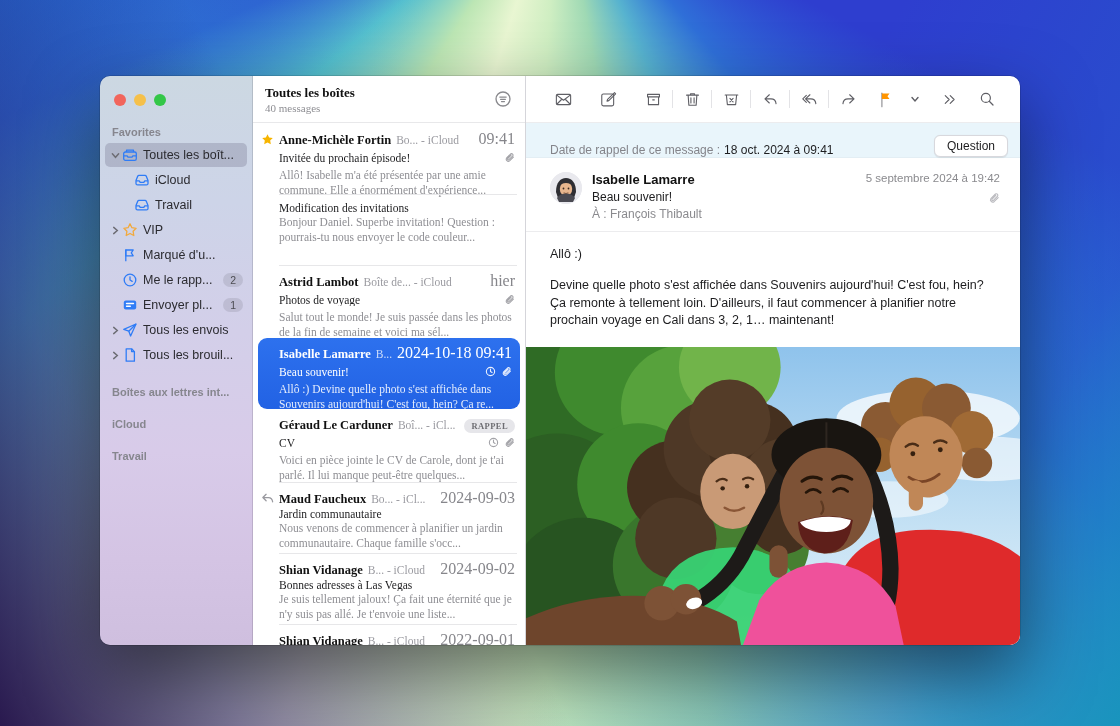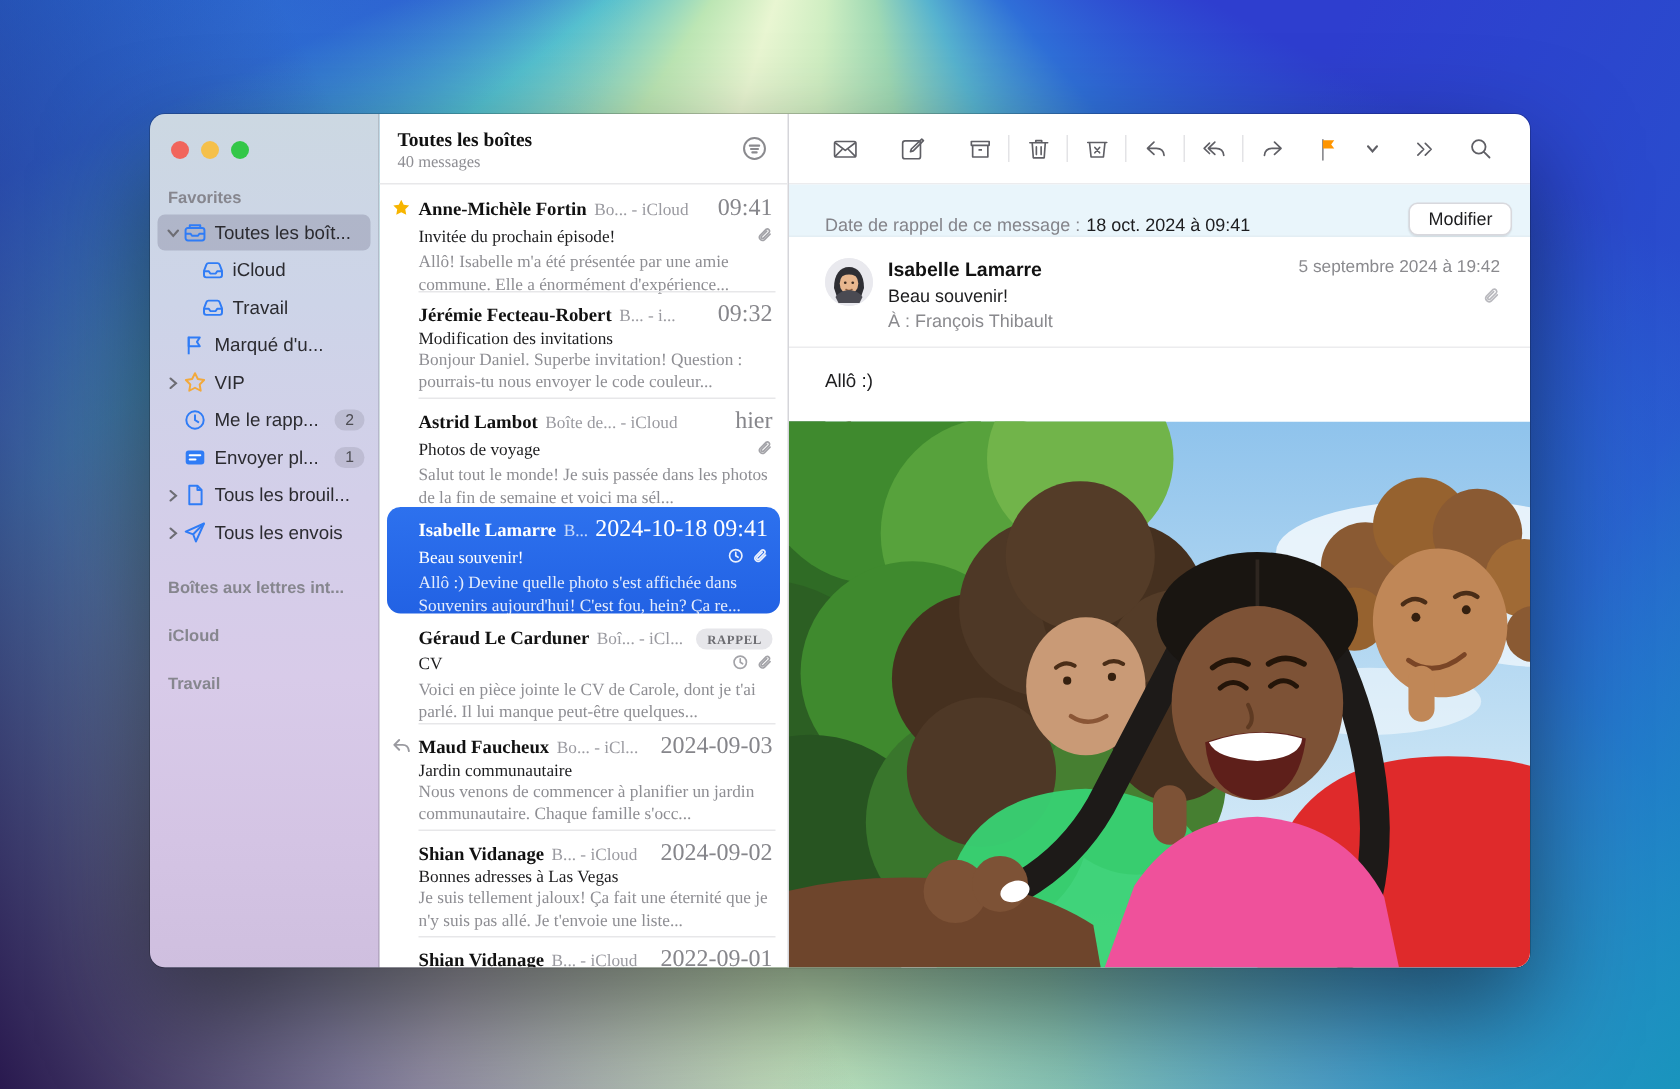--- a/index.html
+++ b/index.html
@@ -133,92 +133,92 @@
           <span class="chev"></span>
           <span class="sic">
             <svg width="16" height="16" viewBox="0 0 16 16" fill="none" stroke="#2f7cf6" stroke-width="1.3" stroke-linejoin="round">
               <path d="M2 8.6 3.6 4.4q.4-1 1.4-1h6q1 0 1.4 1L14 8.6v2.8q0 1.5-1.5 1.5h-9Q2 12.9 2 11.4Z"></path>
               <path d="M2 8.8h3.2l1 1.6h3.6l1-1.6H14"></path>
             </svg>
           </span>
           <span class="lbl">Travail</span>
         </div>
         <div class="side-item">
+          <span class="chev">
+            <svg width="9" height="9" viewBox="0 0 10 10" fill="none" stroke="currentColor" stroke-width="1.6" stroke-linecap="round">
+              <path d="M3 1.5l4 3.5-4 3.5"></path>
+            </svg>
+          </span>
+          <span class="sic">
+            <svg width="16" height="16" viewBox="0 0 16 16" fill="none" stroke="#f2a93c" stroke-width="1.3" stroke-linejoin="round">
+              <path d="M8 1.8l1.9 3.9 4.2.6-3 3 .7 4.2L8 11.5l-3.8 2 .7-4.2-3-3 4.2-.6Z"></path>
+            </svg>
+          </span>
+          <span class="lbl">VIP</span>
+        </div>
+        <div class="side-item">
           <span class="chev"></span>
           <span class="sic">
             <svg width="16" height="16" viewBox="0 0 16 16" fill="none" stroke="#2f7cf6" stroke-width="1.3" stroke-linejoin="round">
               <path d="M3.8 14.2V2.5"></path>
               <path d="M3.8 3h7.4L9.3 5.9l1.9 2.9H3.8Z"></path>
             </svg>
           </span>
           <span class="lbl">Marqué d'u...</span>
+        </div>
+        <div class="side-item">
+          <span class="chev"></span>
+          <span class="sic">
+            <svg width="16" height="16" viewBox="0 0 16 16" fill="none" stroke="#2f7cf6" stroke-width="1.3" stroke-linecap="round">
+              <circle cx="8" cy="8" r="5.8"></circle>
+              <path d="M8 4.8V8l2.2 1.4"></path>
+            </svg>
+          </span>
+          <span class="lbl">Me le rapp...</span>
+          <span class="side-badge">2</span>
+        </div>
+        <div class="side-item">
+          <span class="chev"></span>
+          <span class="sic">
+            <svg width="16" height="16" viewBox="0 0 16 16">
+              <rect x="1.8" y="3.4" width="12.4" height="9.2" rx="2" fill="#2f7cf6"></rect>
+              <rect x="3.8" y="5.8" width="8.4" height="1.4" rx=".7" fill="#fff"></rect>
+              <rect x="3.8" y="8.6" width="5.2" height="1.4" rx=".7" fill="#fff"></rect>
+            </svg>
+          </span>
+          <span class="lbl">Envoyer pl...</span>
+          <span class="side-badge">1</span>
         </div>
         <div class="side-item">
           <span class="chev">
             <svg width="9" height="9" viewBox="0 0 10 10" fill="none" stroke="currentColor" stroke-width="1.6" stroke-linecap="round">
               <path d="M3 1.5l4 3.5-4 3.5"></path>
             </svg>
           </span>
           <span class="sic">
-            <svg width="16" height="16" viewBox="0 0 16 16" fill="none" stroke="#f2a93c" stroke-width="1.3" stroke-linejoin="round">
-              <path d="M8 1.8l1.9 3.9 4.2.6-3 3 .7 4.2L8 11.5l-3.8 2 .7-4.2-3-3 4.2-.6Z"></path>
-            </svg>
-          </span>
-          <span class="lbl">VIP</span>
-        </div>
-        <div class="side-item">
-          <span class="chev"></span>
-          <span class="sic">
-            <svg width="16" height="16" viewBox="0 0 16 16" fill="none" stroke="#2f7cf6" stroke-width="1.3" stroke-linecap="round">
-              <circle cx="8" cy="8" r="5.8"></circle>
-              <path d="M8 4.8V8l2.2 1.4"></path>
-            </svg>
-          </span>
-          <span class="lbl">Me le rapp...</span>
-          <span class="side-badge">2</span>
-        </div>
-        <div class="side-item">
-          <span class="chev"></span>
-          <span class="sic">
-            <svg width="16" height="16" viewBox="0 0 16 16">
-              <rect x="1.8" y="3.4" width="12.4" height="9.2" rx="2" fill="#2f7cf6"></rect>
-              <rect x="3.8" y="5.8" width="8.4" height="1.4" rx=".7" fill="#fff"></rect>
-              <rect x="3.8" y="8.6" width="5.2" height="1.4" rx=".7" fill="#fff"></rect>
-            </svg>
-          </span>
-          <span class="lbl">Envoyer pl...</span>
-          <span class="side-badge">1</span>
+            <svg width="16" height="16" viewBox="0 0 16 16" fill="none" stroke="#2f7cf6" stroke-width="1.3" stroke-linejoin="round">
+              <path d="M14 2 1.8 7.4l5 1.8L8.6 14 14 2Z"></path>
+              <path d="M6.8 9.2 14 2"></path>
+            </svg>
+          </span>
+          <span class="lbl">Tous les envois</span>
         </div>
         <div class="side-item">
           <span class="chev">
             <svg width="9" height="9" viewBox="0 0 10 10" fill="none" stroke="currentColor" stroke-width="1.6" stroke-linecap="round">
               <path d="M3 1.5l4 3.5-4 3.5"></path>
             </svg>
           </span>
           <span class="sic">
             <svg width="16" height="16" viewBox="0 0 16 16" fill="none" stroke="#2f7cf6" stroke-width="1.3" stroke-linejoin="round">
               <path d="M4.2 1.8h5.4l2.8 2.8v9.6H4.2Z"></path>
               <path d="M9.6 1.8v2.8h2.8"></path>
             </svg>
           </span>
           <span class="lbl">Tous les brouil...</span>
-        </div>
-        <div class="side-item">
-          <span class="chev">
-            <svg width="9" height="9" viewBox="0 0 10 10" fill="none" stroke="currentColor" stroke-width="1.6" stroke-linecap="round">
-              <path d="M3 1.5l4 3.5-4 3.5"></path>
-            </svg>
-          </span>
-          <span class="sic">
-            <svg width="16" height="16" viewBox="0 0 16 16" fill="none" stroke="#2f7cf6" stroke-width="1.3" stroke-linejoin="round">
-              <path d="M14 2 1.8 7.4l5 1.8L8.6 14 14 2Z"></path>
-              <path d="M6.8 9.2 14 2"></path>
-            </svg>
-          </span>
-          <span class="lbl">Tous les envois</span>
         </div>
       </div>
     <div id="sidebar-sections">
         <div class="side-sect">Boîtes aux lettres int...</div>
         <div class="side-sect">iCloud</div>
         <div class="side-sect">Travail</div>
       </div>
   </aside>
 
   <section class="listpane">
@@ -249,25 +249,20 @@
             <span class="micons">
               <span><svg width="11" height="11" viewBox="0 0 12 12" fill="none" stroke="currentColor" stroke-width="1.2" stroke-linecap="round">
                   <path d="M10.2 5.6 6.1 9.7a2.3 2.3 0 0 1-3.2-3.2l4.5-4.5a1.6 1.6 0 0 1 2.2 2.2L5.4 8.4a.9.9 0 0 1-1.3-1.3l3.7-3.7"></path>
                 </svg></span>
             </span>
           </div>
           <div class="prev">Allô! Isabelle m'a été présentée par une amie commune. Elle a énormément d'expérience...</div>
         </div>
         <div class="row">
           <div class="sep"></div>
-          <div class="l1">
-            <span class="name">Jérémie Fecteau-Robert</span>
-            <span class="mbox">B... - i...</span>
-            <span class="rdate">09:32</span>
-          </div>
           <div class="l2">
             <span class="subj">Modification des invitations</span>
             <span class="micons"></span>
           </div>
           <div class="prev">Bonjour Daniel. Superbe invitation! Question : pourrais-tu nous envoyer le code couleur...</div>
         </div>
         <div class="row">
           <div class="sep"></div>
           <div class="l1">
             <span class="name">Astrid Lambot</span>
@@ -444,21 +439,21 @@
             <circle cx="10.5" cy="10.5" r="6"></circle>
             <path d="M15 15l5 5"></path>
           </svg>
         </span>
       </div>
 
     <div class="banner">
       <span class="blabel">Date de rappel de ce message :</span>
       <span class="bdate">18 oct. 2024 à 09:41</span>
       <span class="bspace"></span>
-      <button class="bbtn">Modifier</button>
+      <button class="bbtn">Question</button>
     </div>
 
     <div class="msghead">
       <span class="avatar">
         <svg width="32" height="32" viewBox="0 0 32 32">
           <circle cx="16" cy="16" r="16" fill="#e9e9ee"></circle>
           <path d="M6 20c0-9 4-14 10-14s10 5 10 14l-2 6H8z" fill="#2e2e33"></path>
           <ellipse cx="16" cy="17" rx="6.2" ry="7" fill="#e7b68e"></ellipse>
           <path d="M9 14c1-5 4-7 7-7s6 2 7 7c-2-2-4-3-7-3s-5 1-7 3z" fill="#2e2e33"></path>
           <circle cx="13.5" cy="16.5" r=".9" fill="#3a2a20"></circle>
@@ -480,20 +475,21 @@
         <span class="mh-clip">
           <svg width="12" height="12" viewBox="0 0 12 12" fill="none" stroke="currentColor" stroke-width="1.1" stroke-linecap="round">
             <path d="M10.2 5.6 6.1 9.7a2.3 2.3 0 0 1-3.2-3.2l4.5-4.5a1.6 1.6 0 0 1 2.2 2.2L5.4 8.4a.9.9 0 0 1-1.3-1.3l3.7-3.7"></path>
           </svg>
         </span>
       </div>
     </div>
 
     <div class="msgbody">
       <p>Allô :)</p>
+      <p>Devine quelle photo s'est affichée dans Souvenirs aujourd'hui! C'est fou, hein? Ça remonte à tellement loin. D'ailleurs, il faut commencer à planifier notre prochain voyage en Cali dans 3, 2, 1… maintenant!</p>
     </div>
 
     <div class="photo">
       <svg viewBox="0 0 495 293" preserveAspectRatio="xMidYMid slice">
         <defs>
           <linearGradient id="sky" x1="0" y1="0" x2="0" y2="1">
             <stop offset="0" stop-color="#8fc3ec"></stop>
               <stop offset=".6" stop-color="#c4e1f4"></stop>
               <stop offset="1" stop-color="#e3f1fa"></stop>
           </linearGradient>

